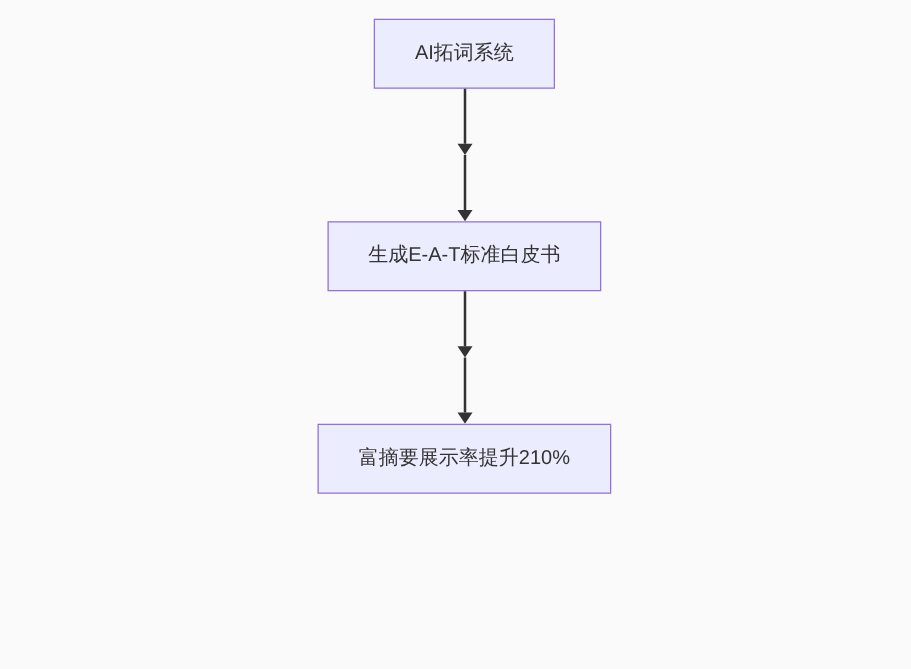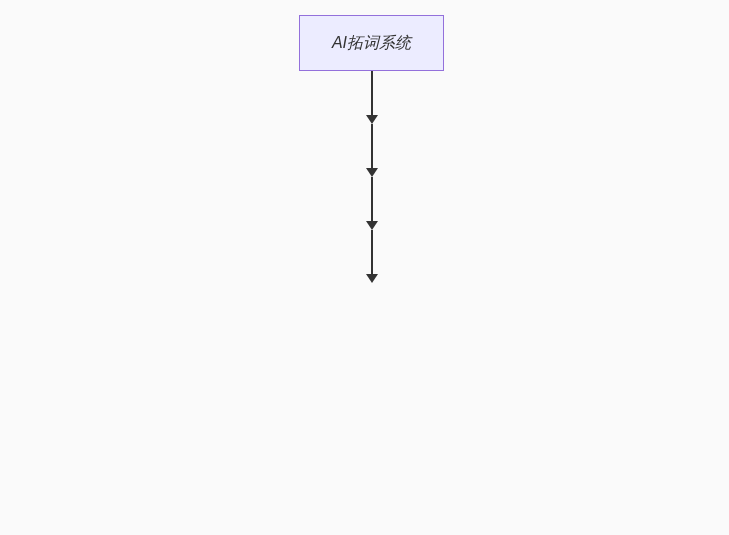--- a/index.html
+++ b/index.html
@@ -32,21 +32,20 @@
     display: flex;
     align-items: center;
     justify-content: center;
     background: var(--node-fill);
     border: 1px solid var(--node-border);
     color: var(--text);
     font-size: 16px;
     line-height: 18px;
     white-space: nowrap;
     flex: 0 0 auto;
-    font-style: italic;
   }
   .edge {
     display: flex;
     flex-direction: column;
     align-items: center;
     height: 53px;
     flex: 0 0 auto;
   }
   .edge .line {
     width: 2px;
@@ -72,26 +71,28 @@
     <div class="line"></div>
     <div class="head"></div>
   </div>
 
 
   <div class="edge">
     <div class="line"></div>
     <div class="head"></div>
   </div>
 
+  <div class="node">生成E-A-T标准白皮书</div>
 
   <div class="edge">
     <div class="line"></div>
     <div class="head"></div>
   </div>
 
 
   <div class="edge">
     <div class="line"></div>
     <div class="head"></div>
   </div>
 
+  <div class="node">富摘要展示率提升210%</div>
 
 </div>
 
 </body></html>

